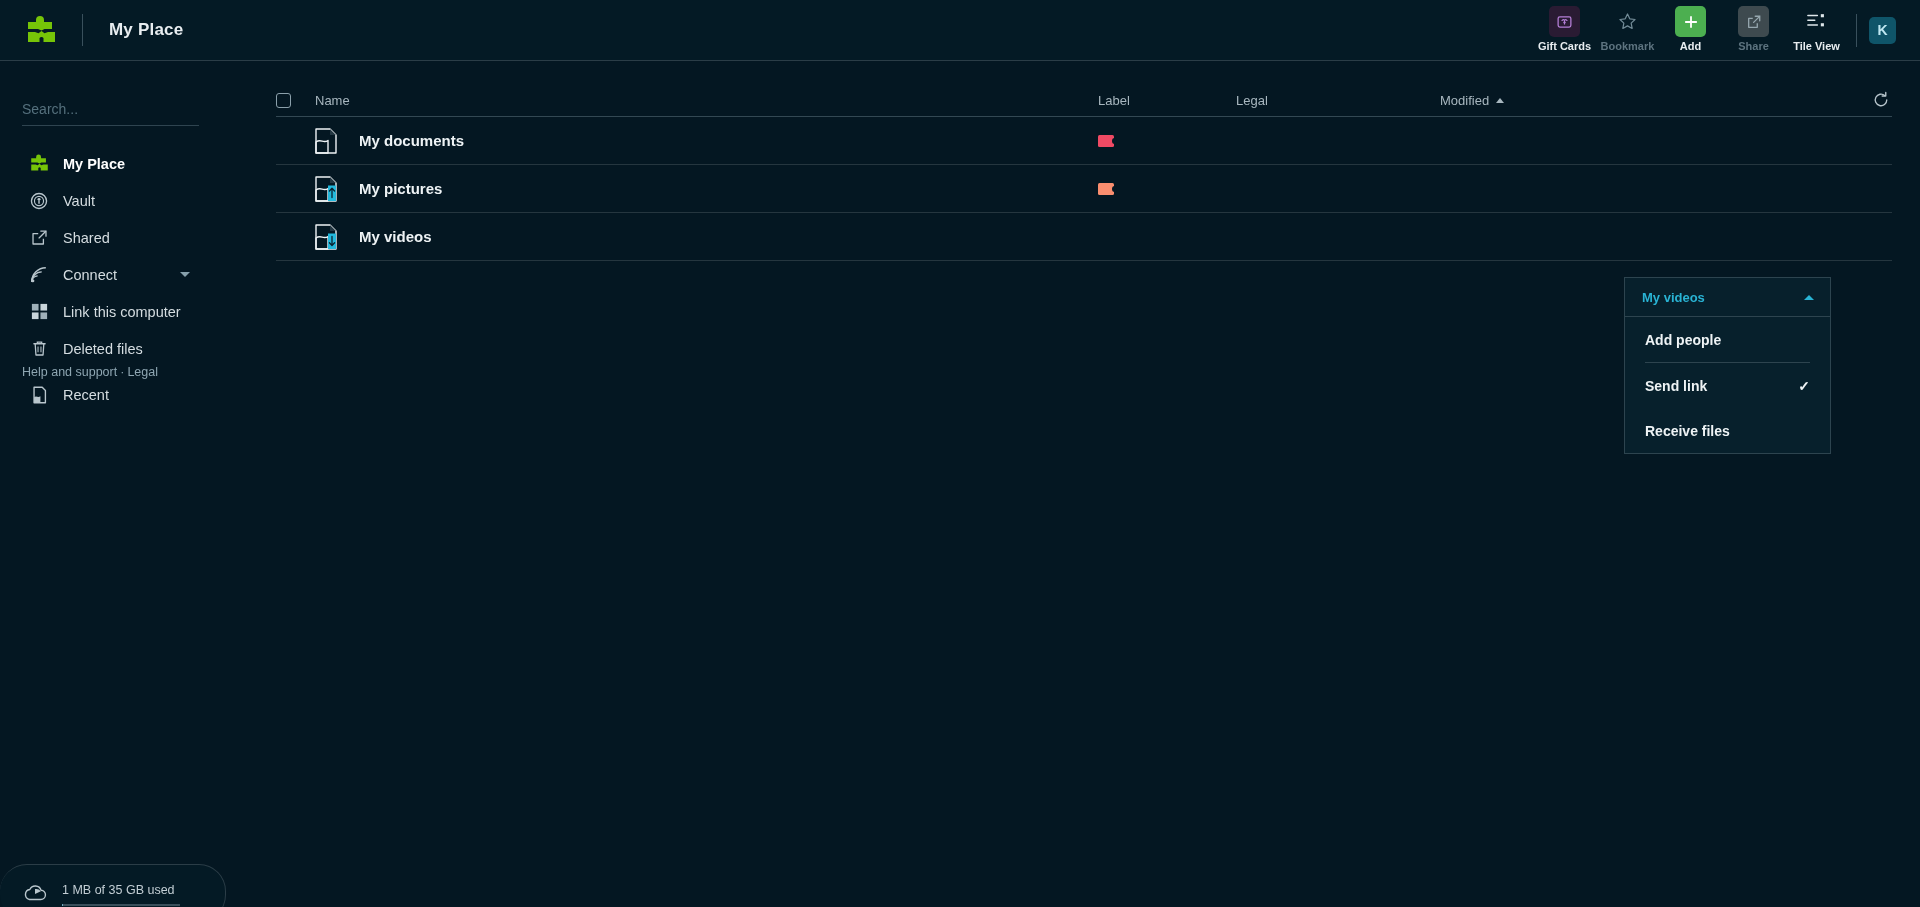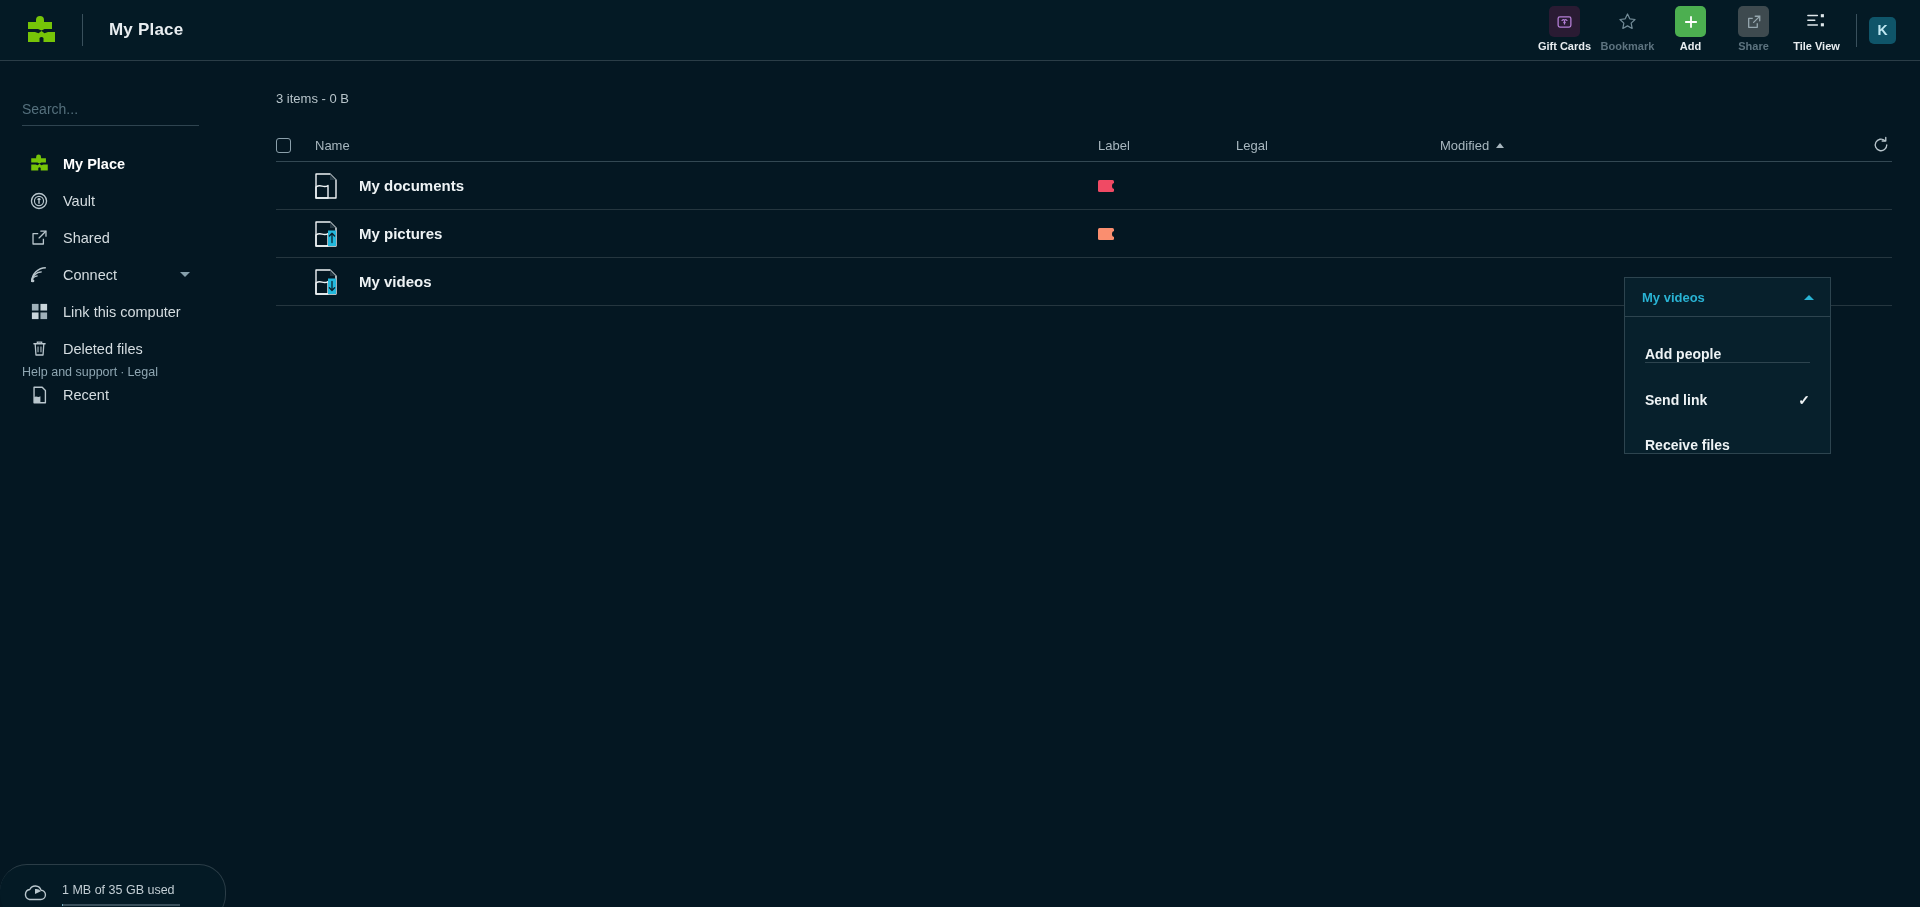--- a/index.html
+++ b/index.html
@@ -168,21 +168,21 @@
   .dd-head {
     height: 39px; display: flex; align-items: center; justify-content: space-between;
     padding: 0 16px 0 17px; border-bottom: 1px solid #2d444f; cursor: pointer;
   }
   .dd-head .ddtitle { font-size: 13px; font-weight: bold; color: #29b3d4; }
   .dd-up {
     width: 0; height: 0; border-left: 5px solid transparent;
     border-right: 5px solid transparent; border-bottom: 5px solid #29b3d4;
   }
   .dd-item {
-    height: 45px; display: flex; align-items: flex-end; justify-content: space-between;
+    height: 45px; display: flex; align-items: center; justify-content: space-between;
     padding: 0 20px 0 20px; cursor: pointer;
     font-size: 14px; font-weight: bold; color: #eef3f5;
   }
   .dd-sep { height: 1px; background: #2d444f; margin: 0 20px 0 20px; }
   .dd-check { color: #eef3f5; font-size: 14px; }
 
   svg { display: block; }
 </style>
 </head>
 <body>
@@ -364,21 +364,20 @@
       <span class="stext" style="display:block">1 MB of 35 GB used</span>
       <span class="sbar" style="display:block">
           <i></i>
         </span>
     </span>
   </div>
 </div>
 
 <div class="main">
 
-  <div class="count-line">3 items - 0 B</div>
 
   <div class="table">
 
     <div class="thead">
       <div class="chk"></div>
       <div class="th col-name">Name</div>
       <div class="th col-label">Label</div>
       <div class="th col-size">Legal</div>
       <div class="th col-mod">
         <span>Modified</span>

